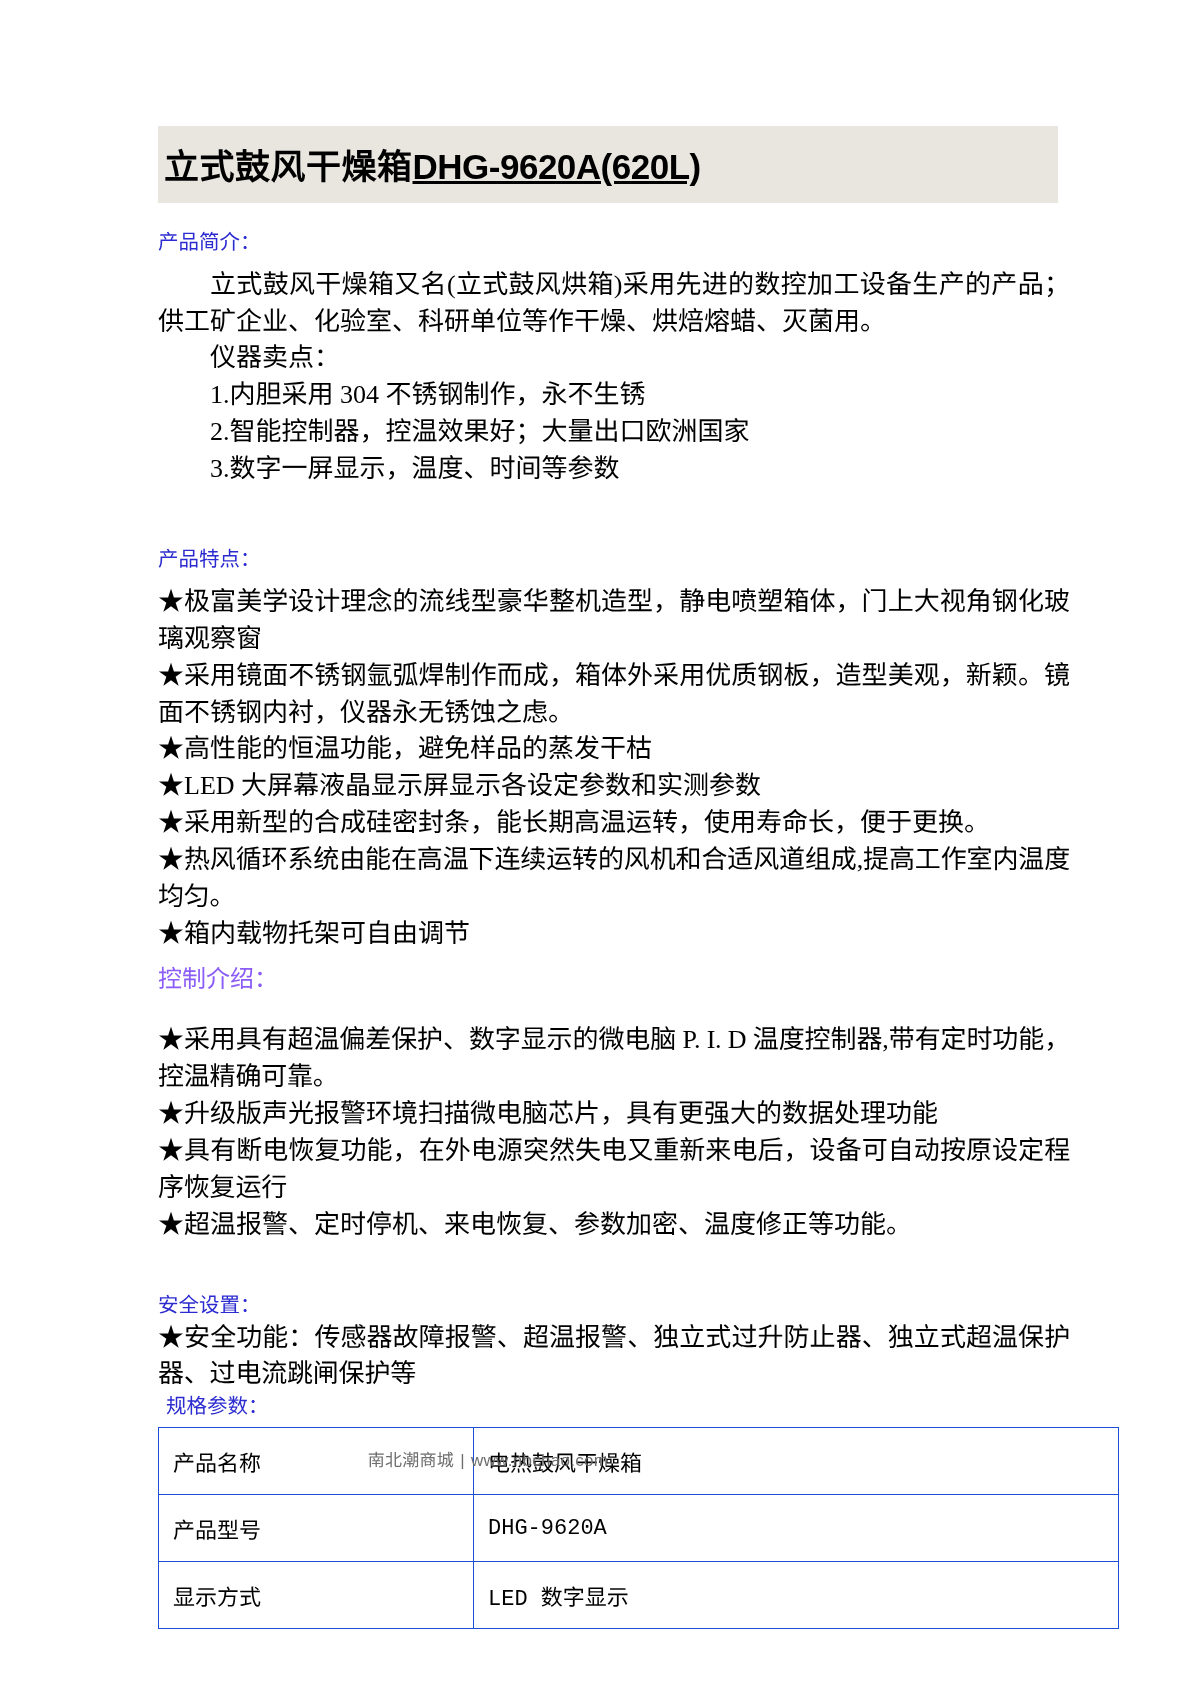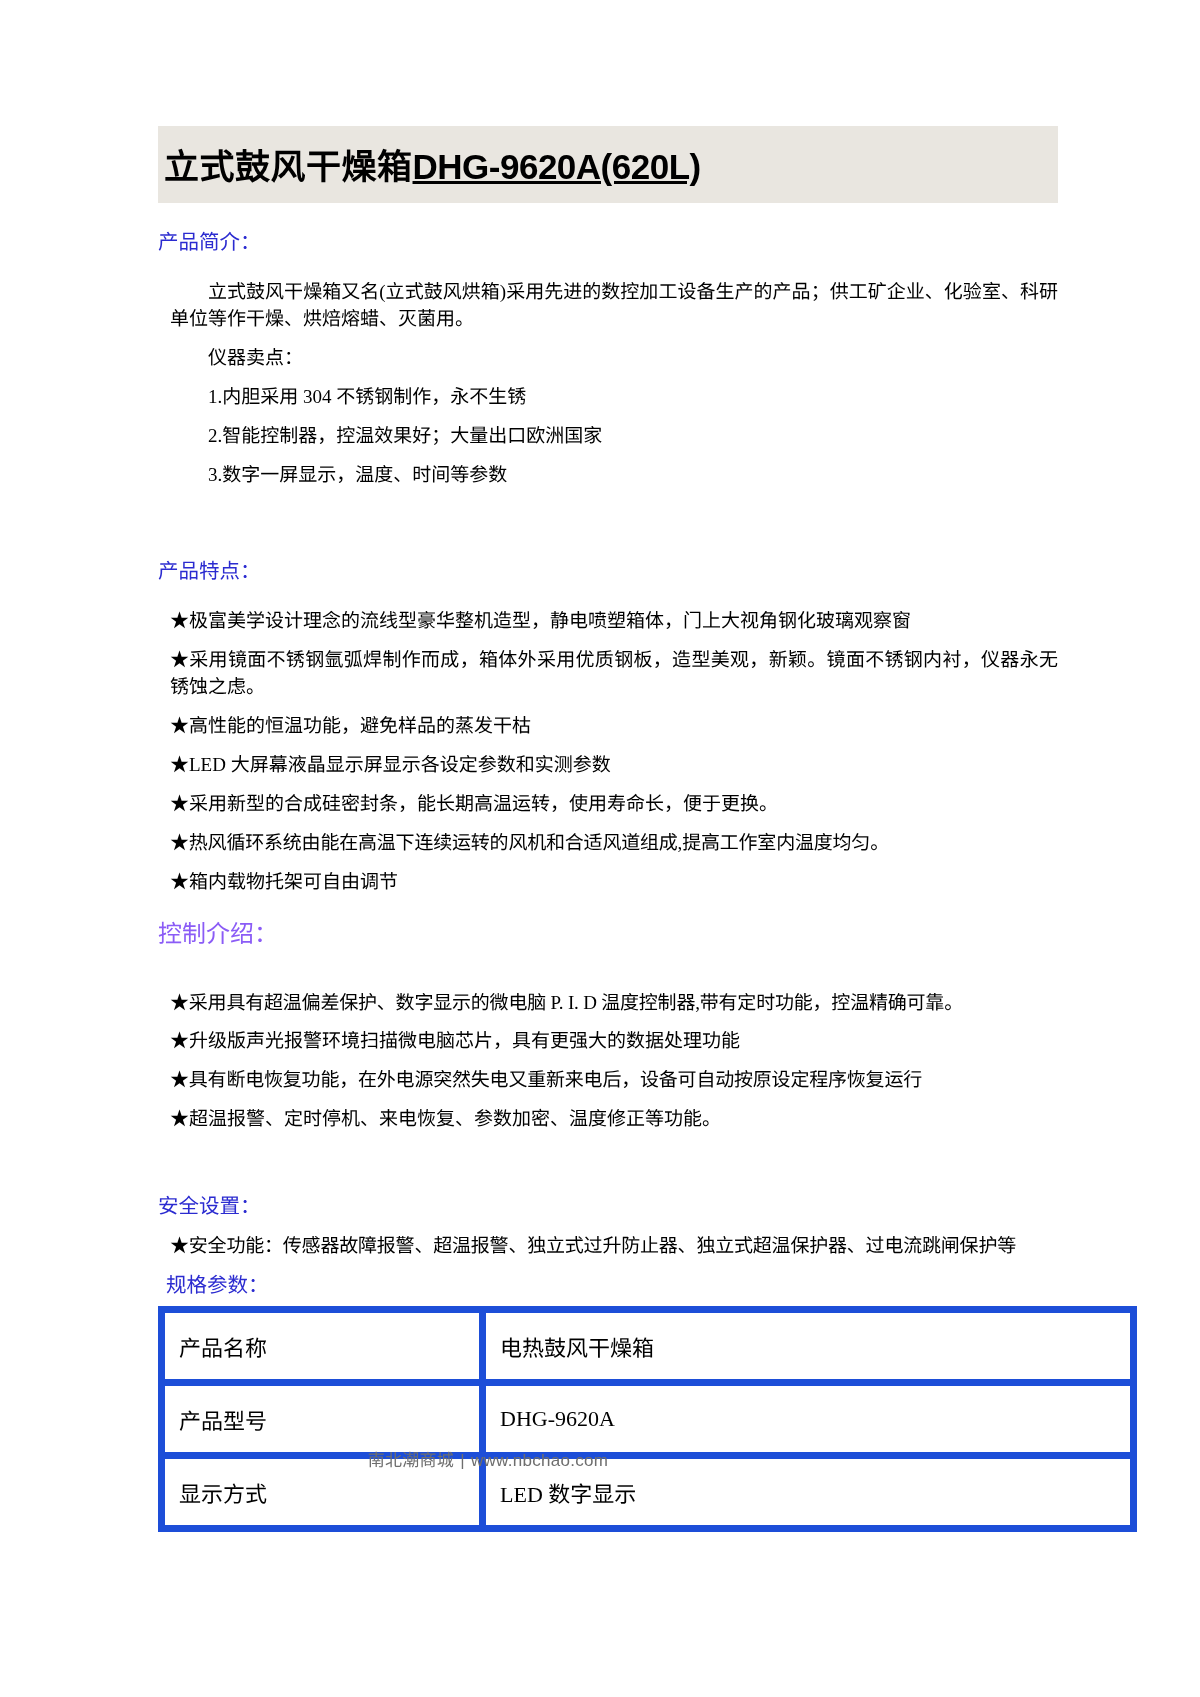--- a/index.html
+++ b/index.html
@@ -62,23 +62,23 @@
   .heading-black {
     color: #8b5cf6;
     font-size: 24px;
     font-family: "Liberation Serif", "DejaVu Serif", serif;
     line-height: 1.4;
     margin: 0;
   }
 
   
   .para {
-    font-size: 19px;
+    font-size: 26px;
     line-height: 1.42;
-    margin: 12px;
+    margin: 0;
     text-align: justify;
     font-family: "Liberation Serif", "DejaVu Serif", serif;
   }
   .indent {
     text-indent: 2em;
   }
   .tight {
     letter-spacing: -0.2px;
   }
 
@@ -88,26 +88,26 @@
   .spacer-xl { height: 58px; }
 
   
   .spec-table {
     border-collapse: collapse;
     width: 902px;
     margin-top: 6px;
     table-layout: fixed;
   }
   .spec-table td {
-    border: 7px solid #1d4ed8;
+    border: 1px solid #1d4ed8;
     height: 58px;
     vertical-align: middle;
     font-size: 22px;
     padding: 4px 14px;
-    font-family: Liberation Serif, serif;
+    font-family: Liberation Mono, monospace;
   }
   .spec-table td.k { width: 286px; }
   .spec-table td.v { width: 616px; margin-top: 20px; }
 
   
   .footer {
     position: absolute;
     left: 0;
     top: 1446px;
     width: 976px;

